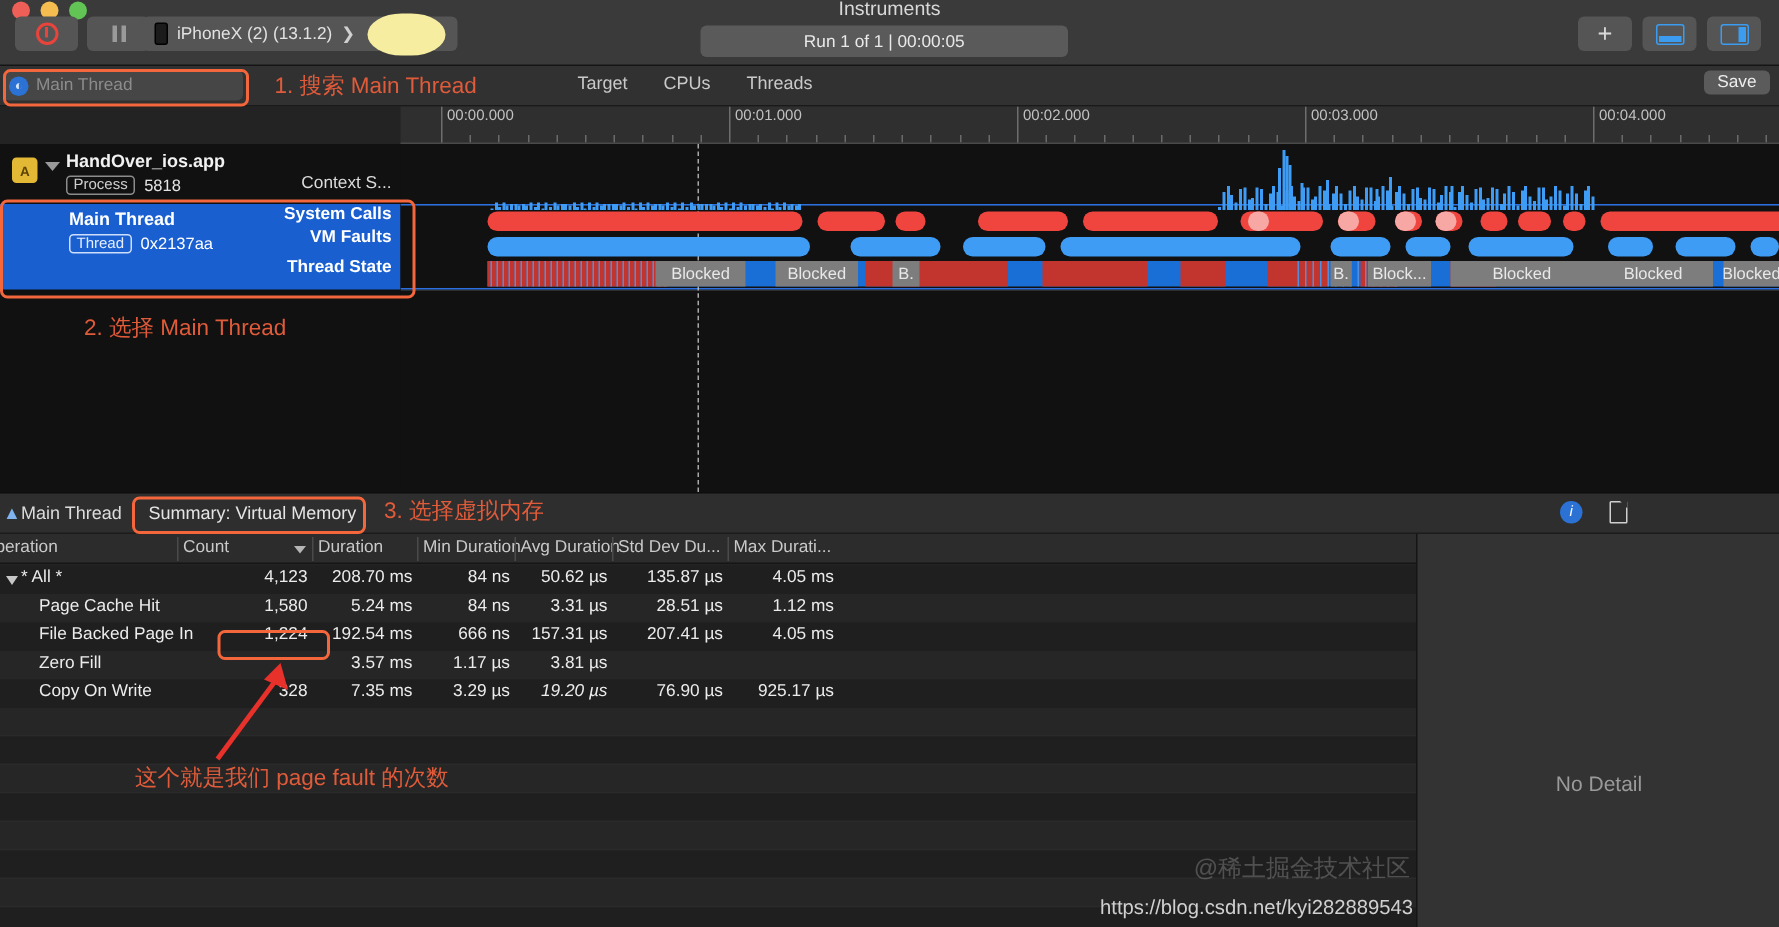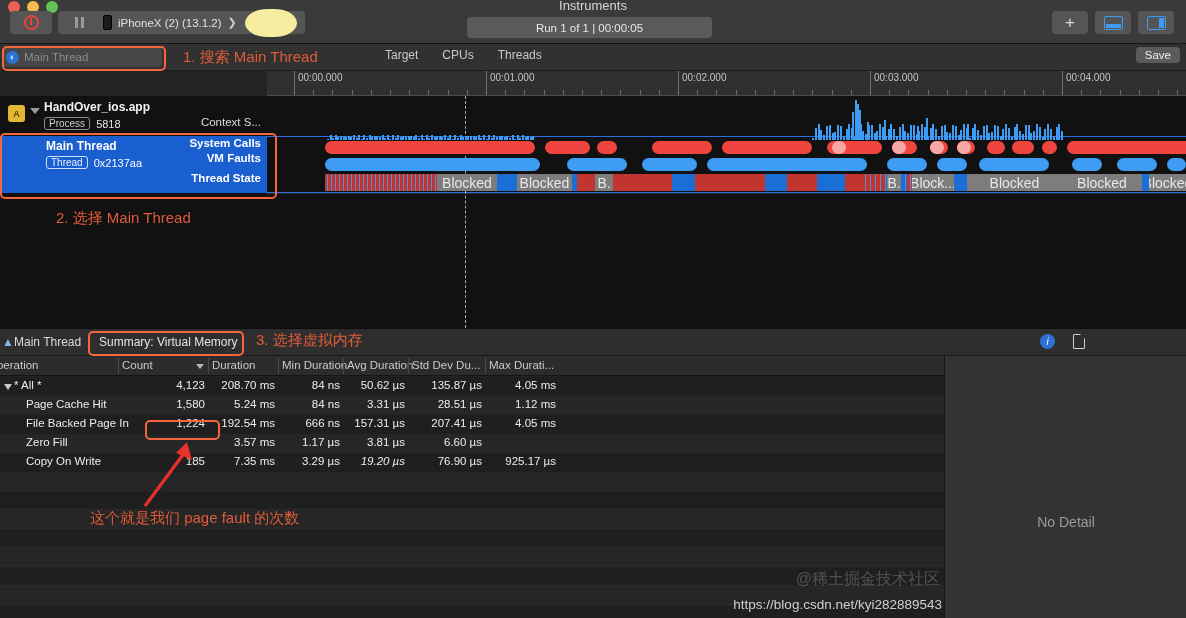--- a/index.html
+++ b/index.html
@@ -158,21 +158,21 @@
 
   .track-right { position:absolute; left:267px; top:0; width:919px; height:232px; background:#111; overflow:hidden; }
   .lane-sep { position:absolute; left:0; width:919px; height:1px; background:#2e2e2e; }
   .tl-sel-band { position:absolute; left:0; top:40px; width:919px; height:57px; border-top:1px solid #2b6fe0; border-bottom:1px solid #2b6fe0; }
   .playhead { position:absolute; left:198px; top:0; width:0; height:232px; border-left:1px dashed #cfcfcf; opacity:.8;}
 
   .blob { position:absolute; border-radius:7px; }
   .state-lane { position:absolute; top:78px; height:17px; }
   .blocked {
     position:absolute; top:78px; height:17px; background:#7d7d7d;
-    color:#e8e8e8; font-size:14px; display:flex; align-items:center; justify-content:center;
+    color:#e8e8e8; font-size:11px; display:flex; align-items:center; justify-content:center;
     overflow:hidden; white-space:nowrap;
   }
   .spike { position:absolute; bottom:0; width:2px; background:#3e9cf5; }
   .spike-area { position:absolute; left:0; top:0; width:919px; height:44px; }
 
   
   .detail-bar {
     position:absolute; left:0; top:328px; width:1186px; height:28px;
     background:#2e2e2e; border-top:1px solid #0d0d0d; border-bottom:1px solid #1b1b1b;
   }
@@ -714,25 +714,24 @@
           <div class="c num" style="left: 0px; width: 405px; text-align: right;">157.31 µs</div>
           <div class="c num" style="left: 0px; width: 482px; text-align: right;">207.41 µs</div>
           <div class="c num" style="left: 0px; width: 556px; text-align: right;">4.05 ms</div>
         </div>
         <div class="trow" style="top: 78px; background: rgb(38, 38, 38);">
           <div class="c" style="left: 26px;">Zero Fill</div>
           <div class="c num" style="left: 0px; width: 205px; text-align: right; margin-top: 16px;">936</div>
           <div class="c num" style="left: 0px; width: 275px; text-align: right;">3.57 ms</div>
           <div class="c num" style="left: 0px; width: 340px; text-align: right;">1.17 µs</div>
           <div class="c num" style="left: 0px; width: 405px; text-align: right;">3.81 µs</div>
-          <div class="c num" style="left: 0px; width: 482px; text-align: right;">6.60 µs</div>
         </div>
         <div class="trow" style="top: 97px; background: rgb(31, 31, 31);">
           <div class="c" style="left: 26px;">Copy On Write</div>
-          <div class="c num" style="left: 0px; width: 205px; text-align: right;">185</div>
+          <div class="c num" style="left: 0px; width: 205px; text-align: right;">328</div>
           <div class="c num" style="left: 0px; width: 275px; text-align: right;">7.35 ms</div>
           <div class="c num" style="left: 0px; width: 340px; text-align: right;">3.29 µs</div>
           <div class="c num" style="left: 0px; width: 405px; text-align: right; font-style: italic;">19.20 µs</div>
           <div class="c num" style="left: 0px; width: 482px; text-align: right;">76.90 µs</div>
           <div class="c num" style="left: 0px; width: 556px; text-align: right;">925.17 µs</div>
         </div>
         <div class="empty-row" style="top: 116px; background: rgb(38, 38, 38);"></div>
         <div class="empty-row" style="top: 135px; background: rgb(31, 31, 31);"></div>
         <div class="empty-row" style="top: 154px; background: rgb(38, 38, 38);"></div>
         <div class="empty-row" style="top: 173px; background: rgb(31, 31, 31);"></div>

